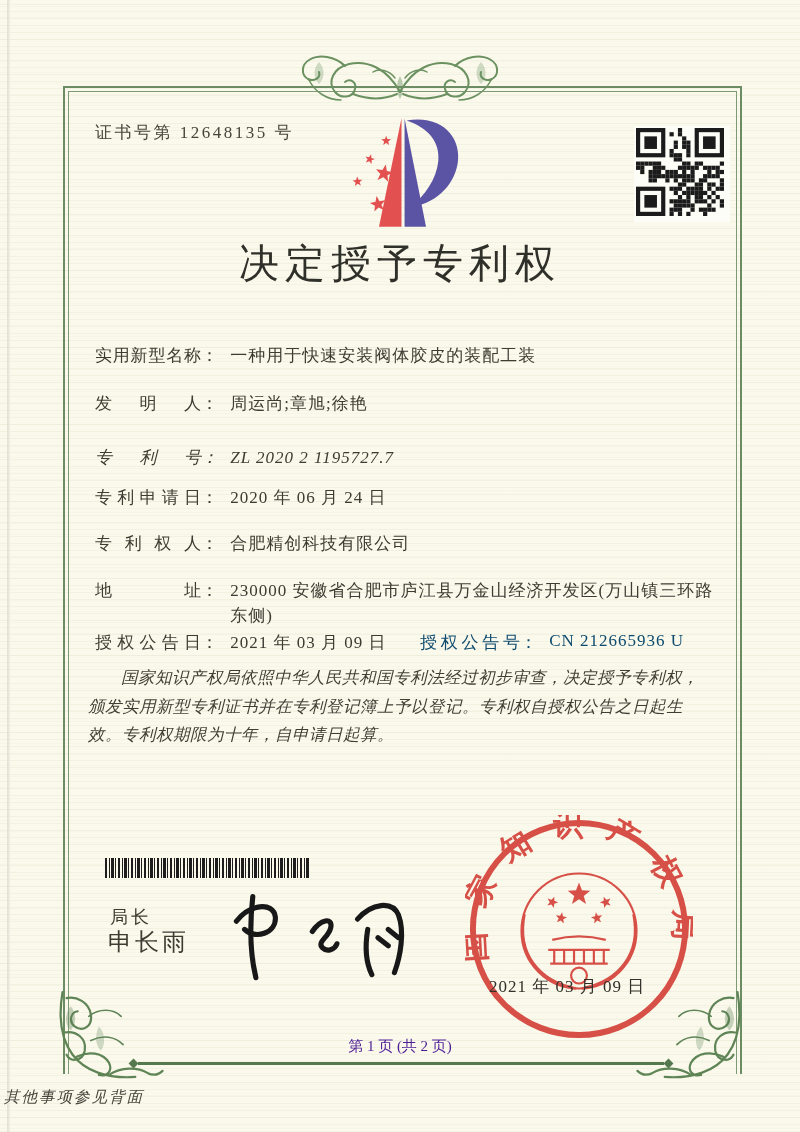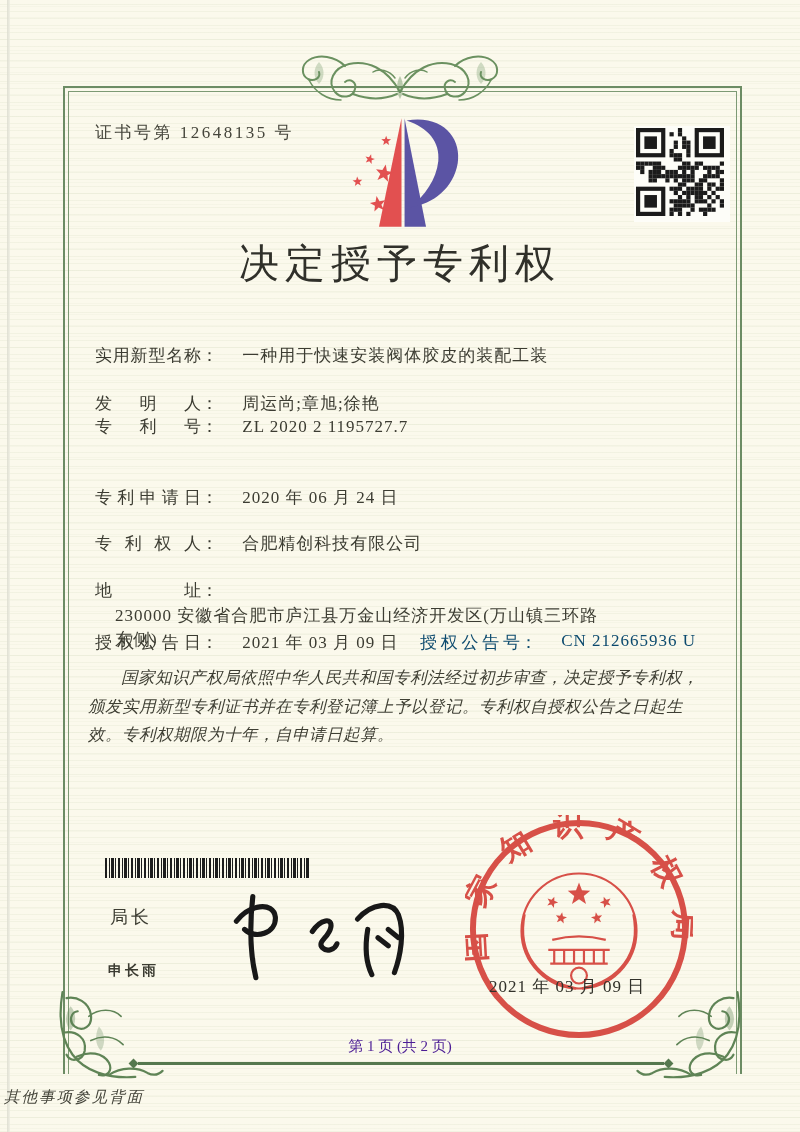--- a/index.html
+++ b/index.html
@@ -31,38 +31,38 @@
 
   .cert-no{position:absolute;left:95px;top:121px;font-size:17px;letter-spacing:2.5px;color:#45453b;}
   .logo{position:absolute;left:333px;top:108px;width:138px;height:128px;}
   .qr-wrap{position:absolute;left:634px;top:126px;width:92px;height:92px;background:#fdfdf8;padding:2px;}
   .title{position:absolute;left:0;right:0;top:236px;text-align:center;
     font-size:40px;letter-spacing:6px;color:#30302a;font-weight:400;margin:0;}
 
   .f-row{position:absolute;left:95px;font-size:17px;line-height:1.45;color:#3c3c32;width:630px;}
   .f-label{display:inline-block;width:106px;text-align:justify;text-align-last:justify;vertical-align:top;}
   .f-colon{display:inline-block;vertical-align:top;}
-  .f-value{display:inline-block;margin-left:20px;vertical-align:top;max-width:486px;letter-spacing:1px;}
-  #row-0{top:344px;} #row-1{top:392px;} #row-2{top:415px;} #row-3{top:486px;}
+  .f-value{display:inline-block;margin-left:8px;vertical-align:top;max-width:486px;letter-spacing:1px;}
+  #row-0{top:344px;} #row-1{top:392px;} #row-2{top:446px;font-style:italic;} #row-3{top:486px;}
   #row-4{top:532px;} #row-5{top:579px;} #row-6{top:631px;}
   .grant-no{position:absolute;left:420px;top:631px;font-size:17px;color:#0c4a6e;}
   .grant-no .f-label{width:100px;}
 
   .body-text{position:absolute;left:88px;top:664px;width:626px;font-size:16.5px;
     line-height:1.74;color:#3f3f34;font-style:italic;}
   .body-text p{margin:0;text-indent:2em;letter-spacing:0.5px;}
 
   .barcode{position:absolute;left:105px;top:858px;width:205px;height:20px;
     background:repeating-linear-gradient(90deg,
       #1d1d1d 0 2px,transparent 2px 4px,
       #1d1d1d 4px 5px,transparent 5px 6px,
       #1d1d1d 6px 9px,transparent 9px 10px,
       #1d1d1d 10px 11px,transparent 11px 13px);}
   .director-title{position:absolute;left:110px;top:905px;font-size:18px;letter-spacing:3px;}
-  .director-name{position:absolute;left:108px;top:962px;font-size:14px;letter-spacing:3px;font-weight:bold;}
+  .director-name{position:absolute;left:108px;top:926px;font-size:24px;letter-spacing:3px;}
   .signature{position:absolute;left:222px;top:878px;width:195px;height:108px;}
 
   .seal{position:absolute;left:465px;top:815px;width:228px;height:228px;opacity:.93;}
   .seal-date{position:absolute;left:489px;top:975px;font-size:17px;letter-spacing:1px;color:#31312a;z-index:5;}
 
   .page-info{position:absolute;left:0;right:0;top:1037px;text-align:center;font-size:15px;color:#4c1d95;}
   .back-note{position:absolute;left:4px;right:0;top:1087px;text-align:left;font-size:15.5px;
     font-style:italic;color:#45453b;letter-spacing:2px;}
 </style>
 </head>

